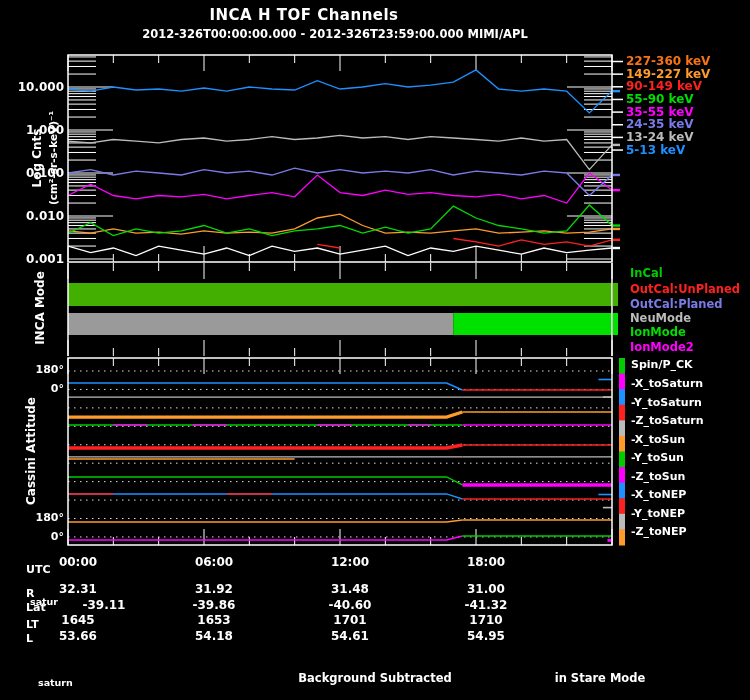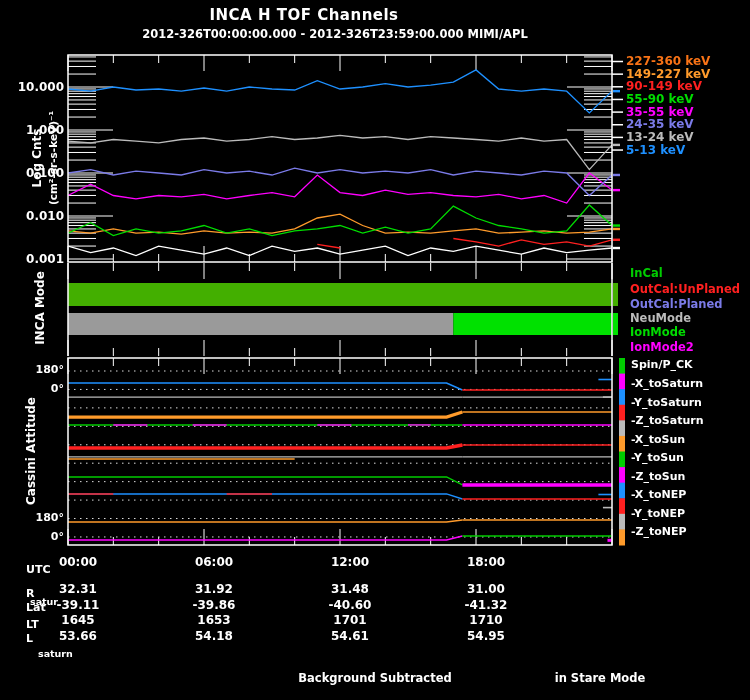--- a/index.html
+++ b/index.html
@@ -329,33 +329,33 @@
 <div class="abs att-item" style="top:487px;">-X_toNEP</div>
 <div class="abs att-item" style="top:506px;">-Y_toNEP</div>
 <div class="abs att-item" style="top:524px;">-Z_toNEP</div>
 
 <div class="abs rowlab" style="top:563px;">UTC</div>
 <div class="abs rowlab" style="top:587px;">R</div>
 <div class="abs rowlab rowsub" style="left:30px;top:596px;">satur</div>
 <div class="abs rowlab" style="top:601px;">Lat</div>
 <div class="abs rowlab" style="top:618px;">LT</div>
 <div class="abs rowlab" style="top:632px;">L</div>
-<div class="abs rowlab rowsub" style="left:38px;top:648px;">saturn</div>
+<div class="abs rowlab rowsub" style="left:38px;top:677px;">saturn</div>
 
 <div class="abs cell" style="left:38px;top:555px;">00:00</div>
 <div class="abs cell" style="left:174px;top:555px;">06:00</div>
 <div class="abs cell" style="left:310px;top:555px;">12:00</div>
 <div class="abs cell" style="left:446px;top:555px;">18:00</div>
 
 <div class="abs cell" style="left:38px;top:582px;">32.31</div>
 <div class="abs cell" style="left:174px;top:582px;">31.92</div>
 <div class="abs cell" style="left:310px;top:582px;">31.48</div>
 <div class="abs cell" style="left:446px;top:582px;">31.00</div>
 
-<div class="abs cell" style="left:38px;top:598px;">-39.11</div>
+<div class="abs cell" style="left:38px;top:598px;padding-left:26px;">-39.11</div>
 <div class="abs cell" style="left:174px;top:598px;">-39.86</div>
 <div class="abs cell" style="left:310px;top:598px;">-40.60</div>
 <div class="abs cell" style="left:446px;top:598px;">-41.32</div>
 
 <div class="abs cell" style="left:38px;top:613px;">1645</div>
 <div class="abs cell" style="left:174px;top:613px;">1653</div>
 <div class="abs cell" style="left:310px;top:613px;">1701</div>
 <div class="abs cell" style="left:446px;top:613px;">1710</div>
 
 <div class="abs cell" style="left:38px;top:629px;">53.66</div>

